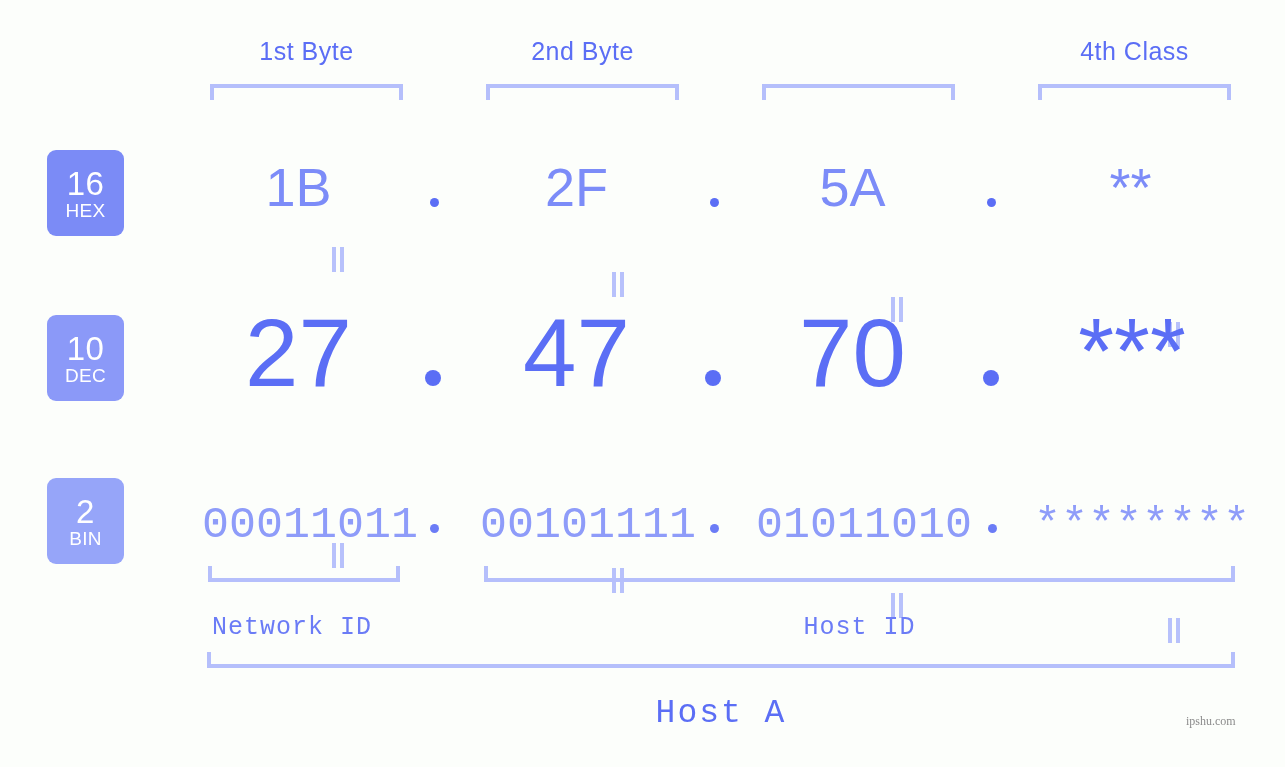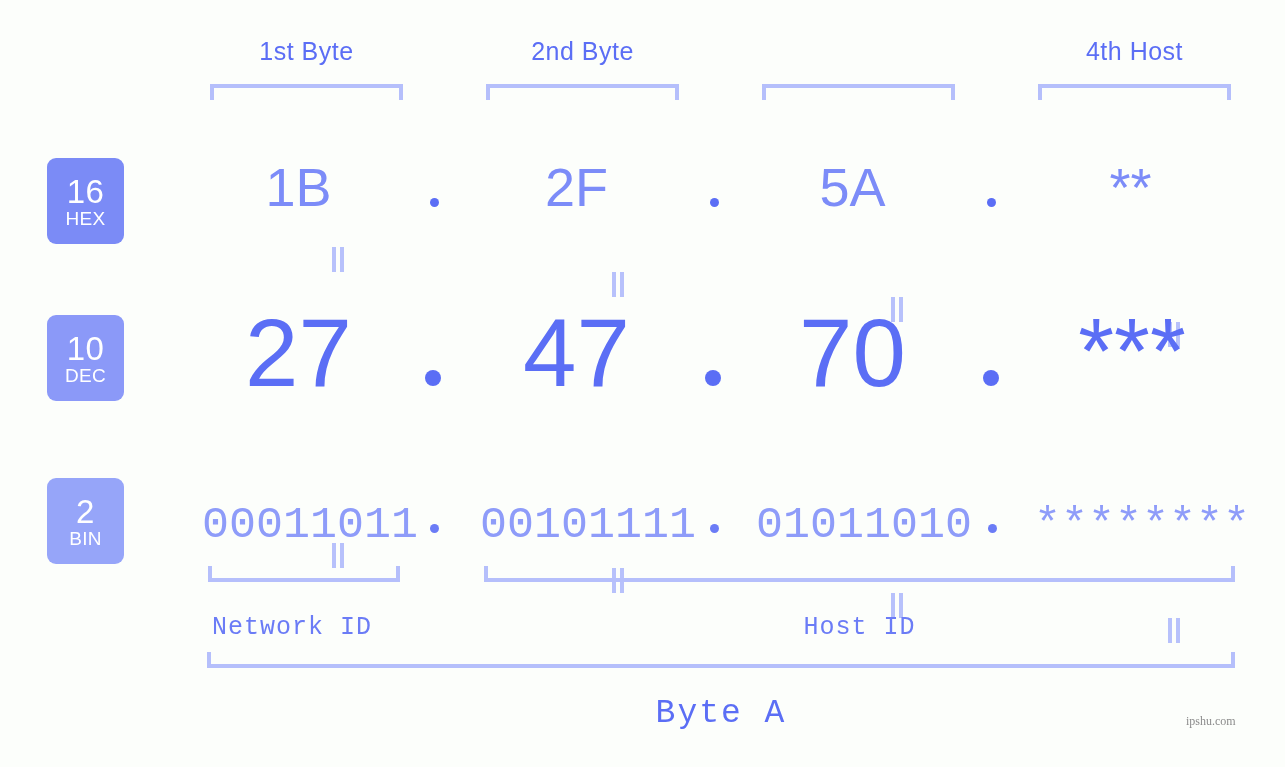--- a/index.html
+++ b/index.html
@@ -155,28 +155,28 @@
     white-space: nowrap;
   }
 </style>
 </head>
 <body>
 
 <div id="stage">
 
   <div class="abs byte-label" style="left:210px; top:37px; width:193px;">1st Byte</div>
   <div class="abs byte-label" style="left:486px; top:37px; width:193px;">2nd Byte</div>
-  <div class="abs byte-label" style="left:1038px; top:37px; width:193px;">4th Host</div>
+  <div class="abs byte-label" style="left:1038px; top:37px; width:193px;">4th Class</div>
 
   <div class="abs bracket-down" style="left:210px; top:84px; width:193px;"></div>
   <div class="abs bracket-down" style="left:486px; top:84px; width:193px;"></div>
   <div class="abs bracket-down" style="left:762px; top:84px; width:193px;"></div>
   <div class="abs bracket-down" style="left:1038px; top:84px; width:193px;"></div>
 
-  <div class="abs badge" style="left:47px; top:158px; background:#7b8bf6;">
+  <div class="abs badge" style="left:47px; top:150px; background:#7b8bf6;">
     <span class="num">16</span>
     <span class="nm">HEX</span>
   </div>
   <div class="abs badge" style="left:47px; top:315px; background:#8b99f8;">
     <span class="num">10</span>
     <span class="nm">DEC</span>
   </div>
   <div class="abs badge" style="left:47px; top:478px; background:#96a5f9;">
     <span class="num">2</span>
     <span class="nm">BIN</span>
@@ -216,17 +216,17 @@
   <div class="abs dot bin" style="left:988px; top:524px;"></div>
   <div class="abs binval" style="left:1034px; top:503px; width:196px;">********</div>
 
   <div class="abs bracket-up" style="left:208px; top:566px; width:192px;"></div>
   <div class="abs idcap" style="left:196px; top:613px; width:192px;">Network ID</div>
 
   <div class="abs bracket-up" style="left:484px; top:566px; width:751px;"></div>
   <div class="abs idcap" style="left:484px; top:613px; width:751px;">Host ID</div>
 
   <div class="abs bracket-up" style="left:207px; top:652px; width:1028px;"></div>
-  <div class="abs classcap" style="left:207px; top:695px; width:1028px;">Byte A</div>
+  <div class="abs classcap" style="left:207px; top:695px; width:1028px;">Host A</div>
 
   <div class="abs watermark" style="left:1186px; top:714px;">ipshu.com</div>
 
 </div>
 
 </body></html>

